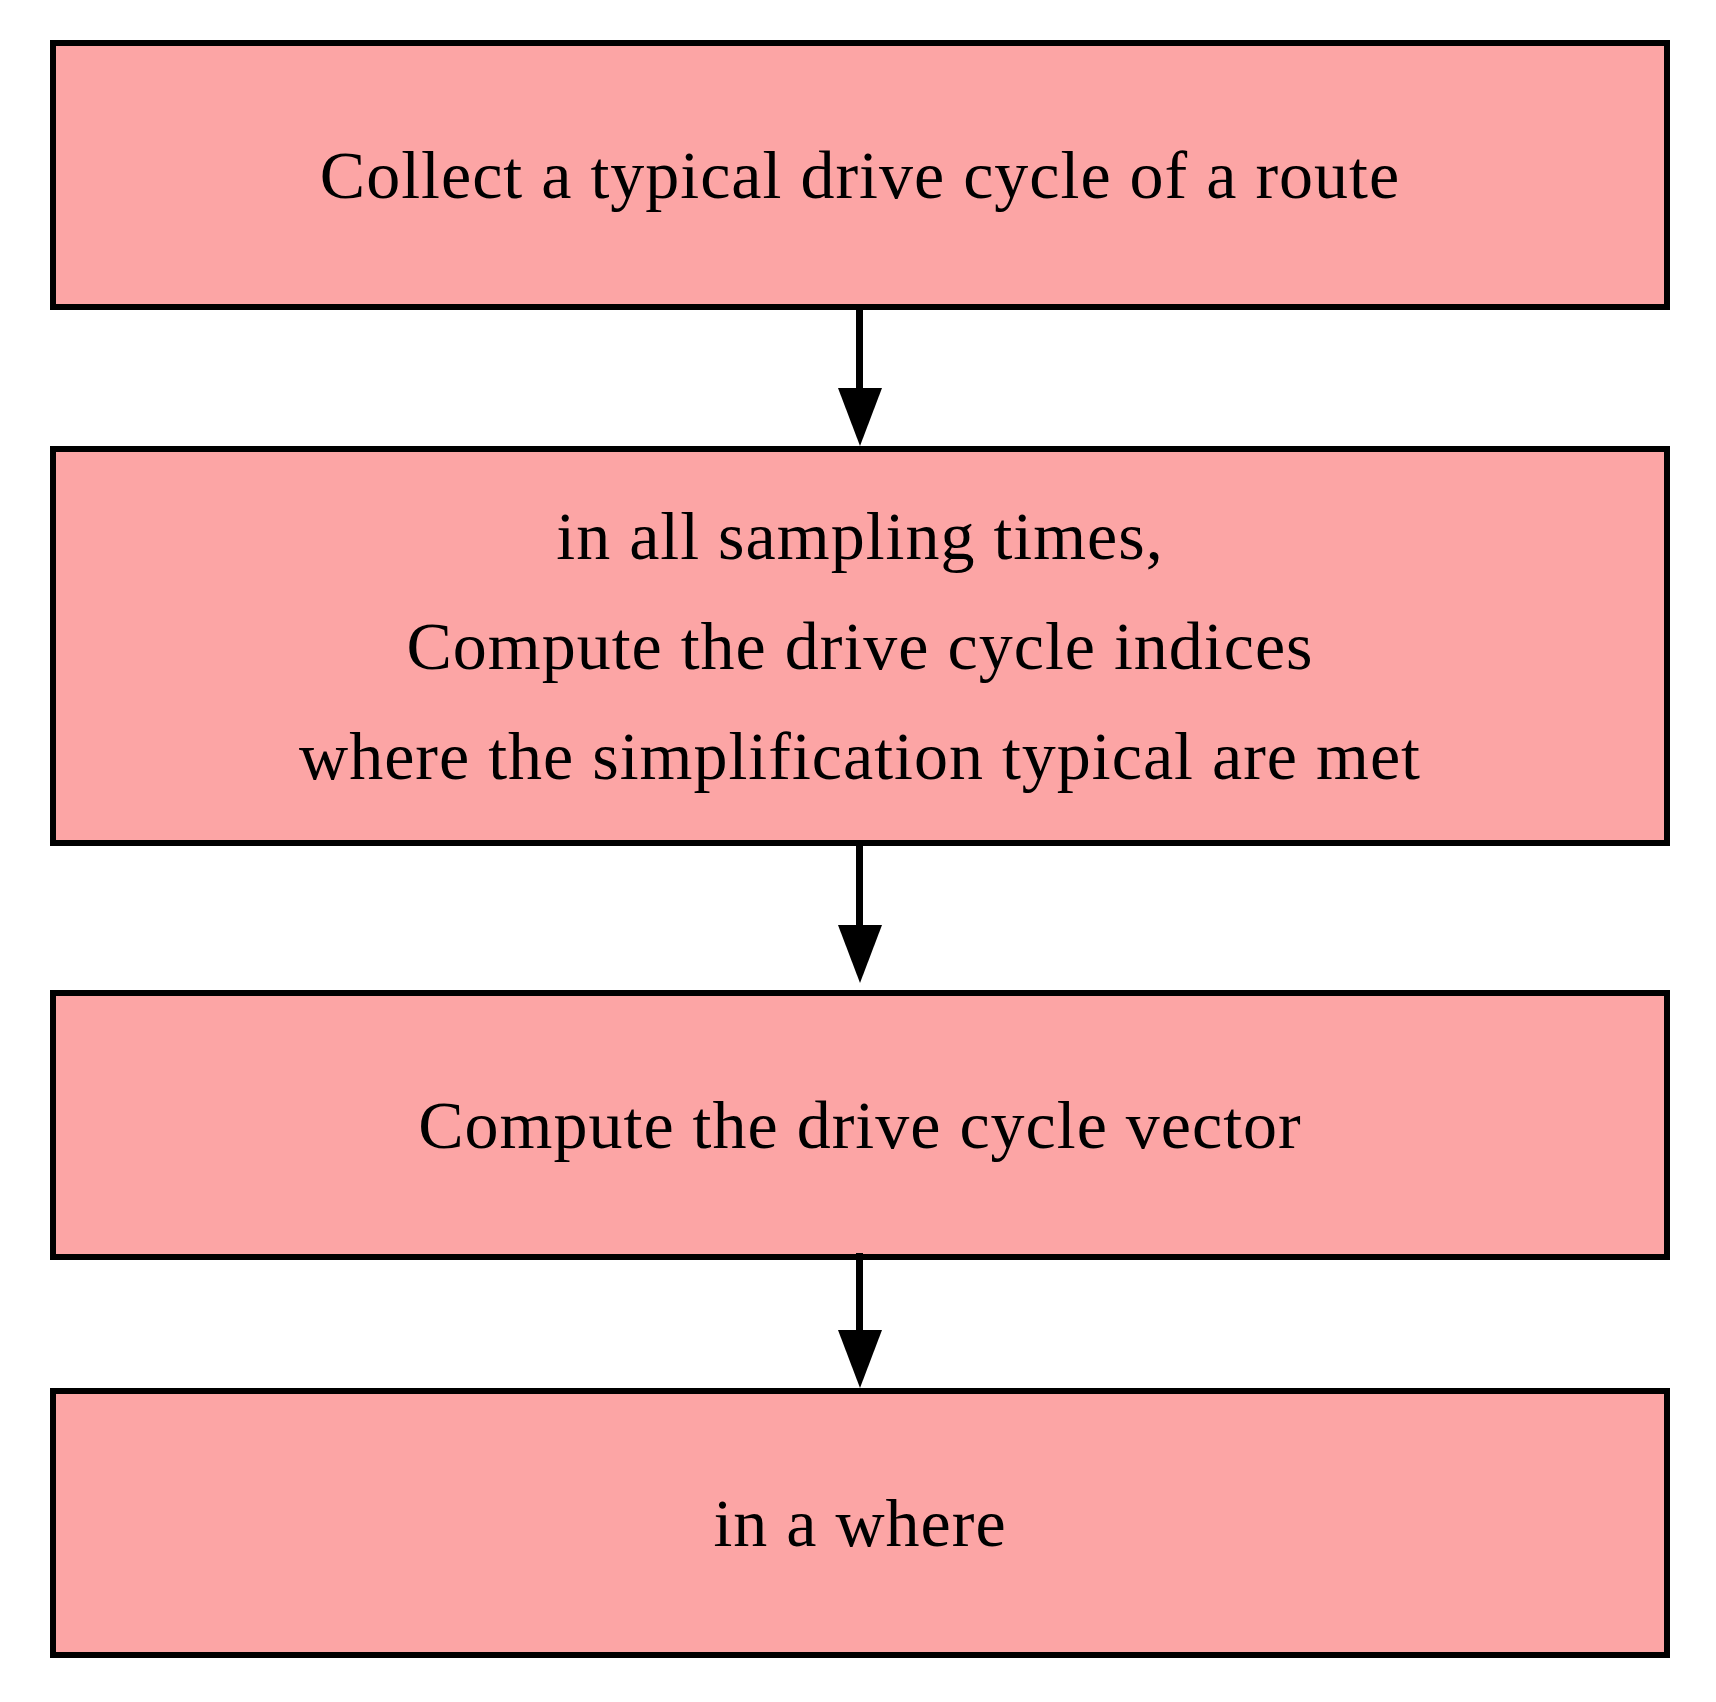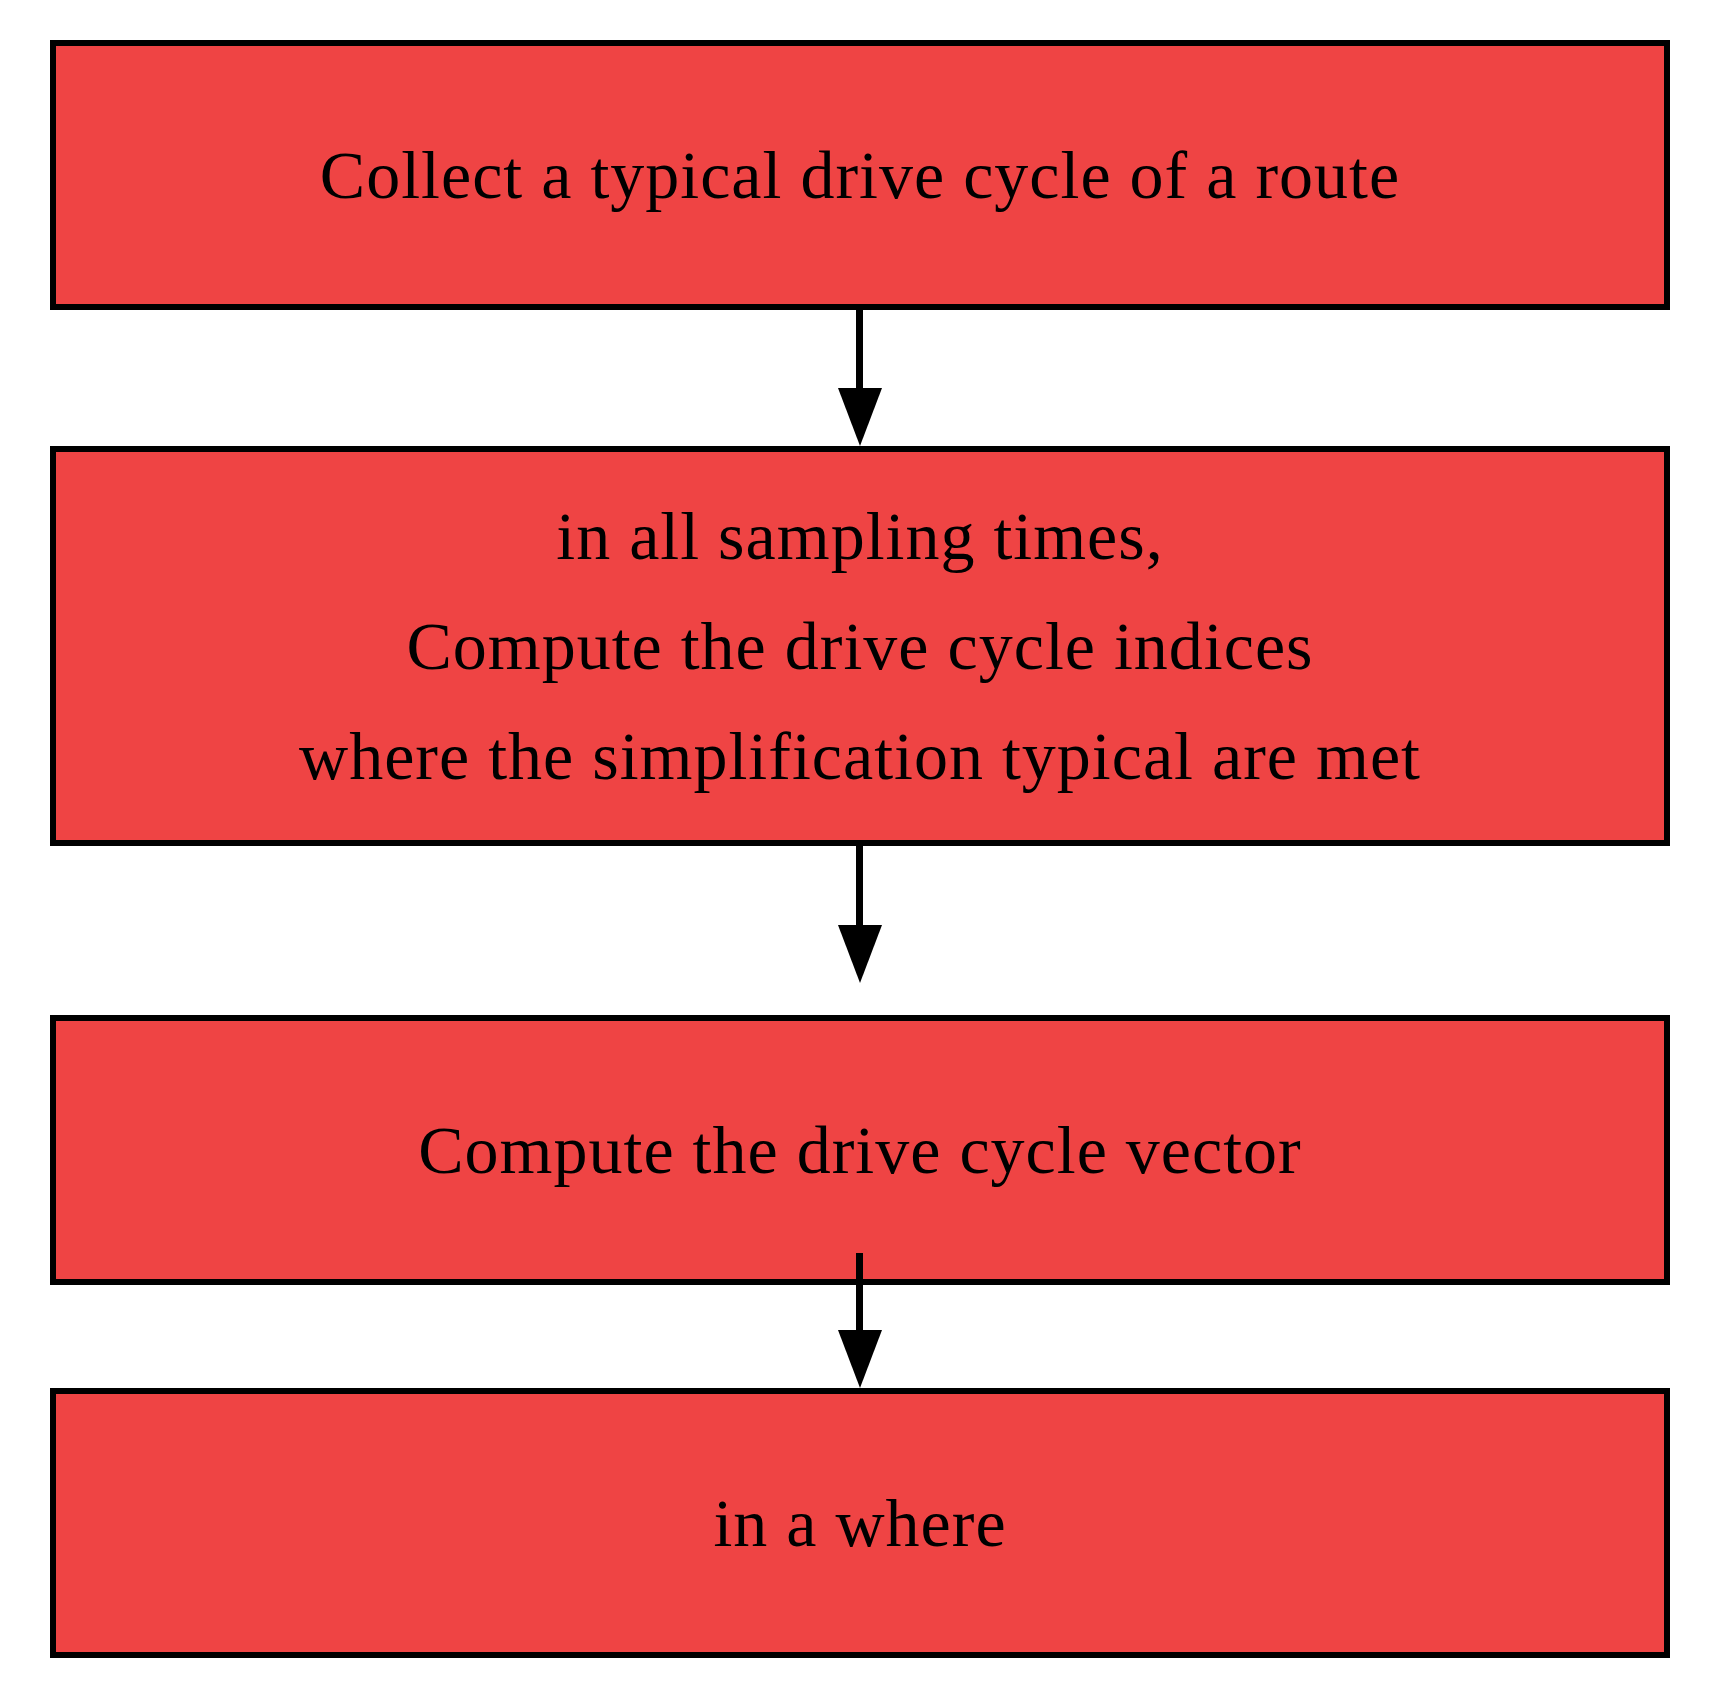--- a/index.html
+++ b/index.html
@@ -17,36 +17,36 @@
     background: #ffffff;
     font-family: "Liberation Serif", "DejaVu Serif", serif;
     color: #000000;
   }
   .flow-box {
     position: absolute;
     left: 50px;
     width: 1620px;
     box-sizing: border-box;
     border: 6px solid #000000;
-    background: #ef4444;
+    background: #fca5a5;
     display: flex;
     flex-direction: column;
     align-items: center;
     justify-content: center;
     text-align: center;
   }
   .flow-box .line {
     font-size: 68px;
     line-height: 110px;
     letter-spacing: 1px;
     white-space: nowrap;
   }
   #box1 { top: 40px;   height: 270px; }
   #box2 { top: 446px;  height: 400px; }
-  #box3 { top: 1015px;  height: 270px; }
+  #box3 { top: 990px;  height: 270px; }
   #box4 { top: 1388px; height: 270px; }
 
   .arrow-stem {
     position: absolute;
     left: 856px;
     width: 7px;
     background: #000000;
   }
   #stem1 { top: 310px;  height: 79px; }
   #stem2 { top: 846px;  height: 80px; }

